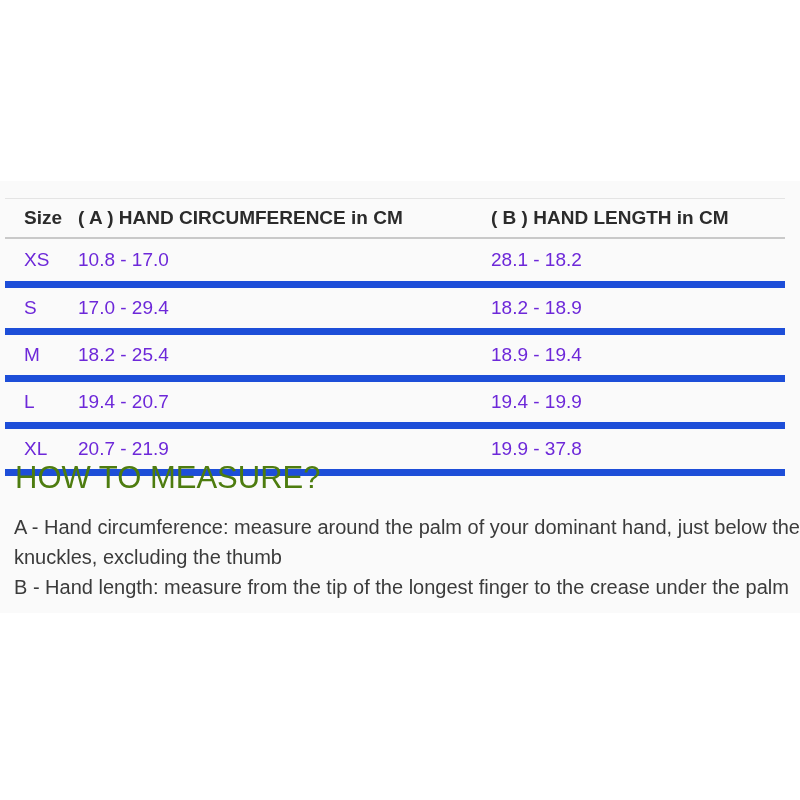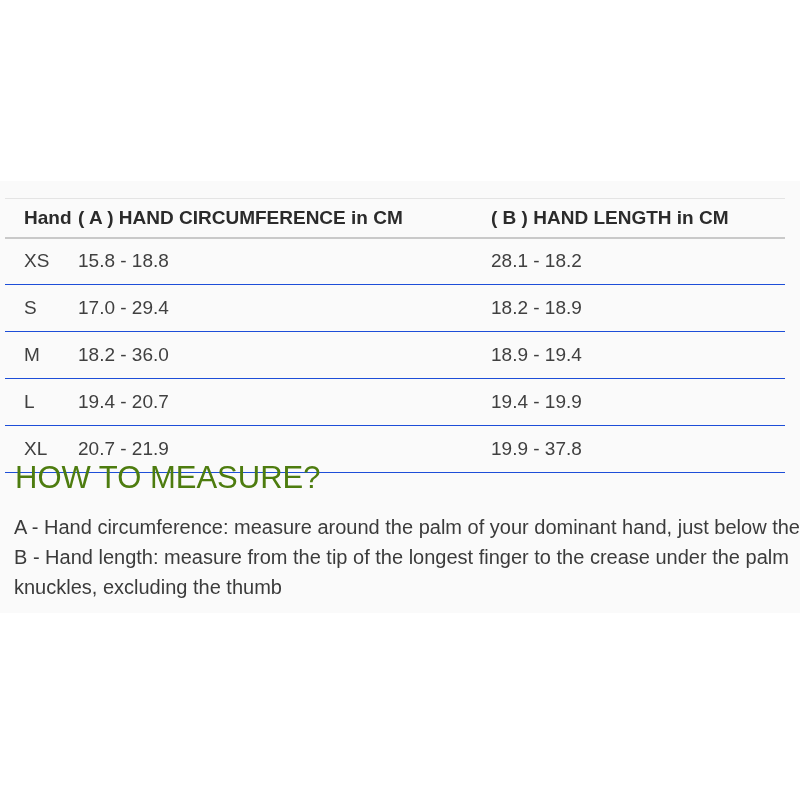--- a/index.html
+++ b/index.html
@@ -30,24 +30,24 @@
     color: #2b2b2b;
     height: 39px;
     padding: 0 0 0 19px;
     border-top: 1px solid #e4e4e4;
     border-bottom: 2px solid #c9c9c9;
     white-space: nowrap;
     vertical-align: middle;
   }
   table.size-chart td {
     font-size: 19px;
-    color: #404040;
+    color: #6d28d9;
     height: 47px;
     padding: 0 0 0 19px;
-    border-bottom: 1px solid #1d4ed8;
+    border-bottom: 7px solid #1d4ed8;
     white-space: nowrap;
     vertical-align: middle;
   }
   .col-size { width: 54px; }
   .col-circ { width: 413px; }
   .measure-heading {
     position: absolute;
     left: 15px; top: 279px;
     font-size: 31px;
     font-weight: 400;
@@ -73,55 +73,55 @@
 <div class="content-band">
 
   <table class="size-chart">
     <colgroup>
       <col class="col-size">
       <col class="col-circ">
       <col>
     </colgroup>
     <thead>
       <tr>
-        <th>Hand</th>
+        <th>Size</th>
         <th>( A ) HAND CIRCUMFERENCE in CM</th>
         <th>( B ) HAND LENGTH in CM</th>
       </tr>
     </thead>
     <tbody>
       <tr>
         <td>XS</td>
-        <td>15.8 - 18.8</td>
+        <td>10.8 - 17.0</td>
         <td>28.1 - 18.2</td>
       </tr>
       <tr>
         <td>S</td>
         <td>17.0 - 29.4</td>
         <td>18.2 - 18.9</td>
       </tr>
       <tr>
         <td>M</td>
-        <td>18.2 - 36.0</td>
+        <td>18.2 - 25.4</td>
         <td>18.9 - 19.4</td>
       </tr>
       <tr>
         <td>L</td>
         <td>19.4 - 20.7</td>
         <td>19.4 - 19.9</td>
       </tr>
       <tr>
         <td>XL</td>
         <td>20.7 - 21.9</td>
         <td>19.9 - 37.8</td>
       </tr>
     </tbody>
   </table>
 
   <div class="measure-heading">HOW TO MEASURE?</div>
 
   <div class="measure-instructions">
     <div class="measure-line">A - Hand circumference: measure around the palm of your dominant hand, just below the</div>
+    <div class="measure-line">knuckles, excluding the thumb</div>
     <div class="measure-line">B - Hand length: measure from the tip of the longest finger to the crease under the palm</div>
-    <div class="measure-line">knuckles, excluding the thumb</div>
   </div>
 
 </div>
 
 </body></html>

